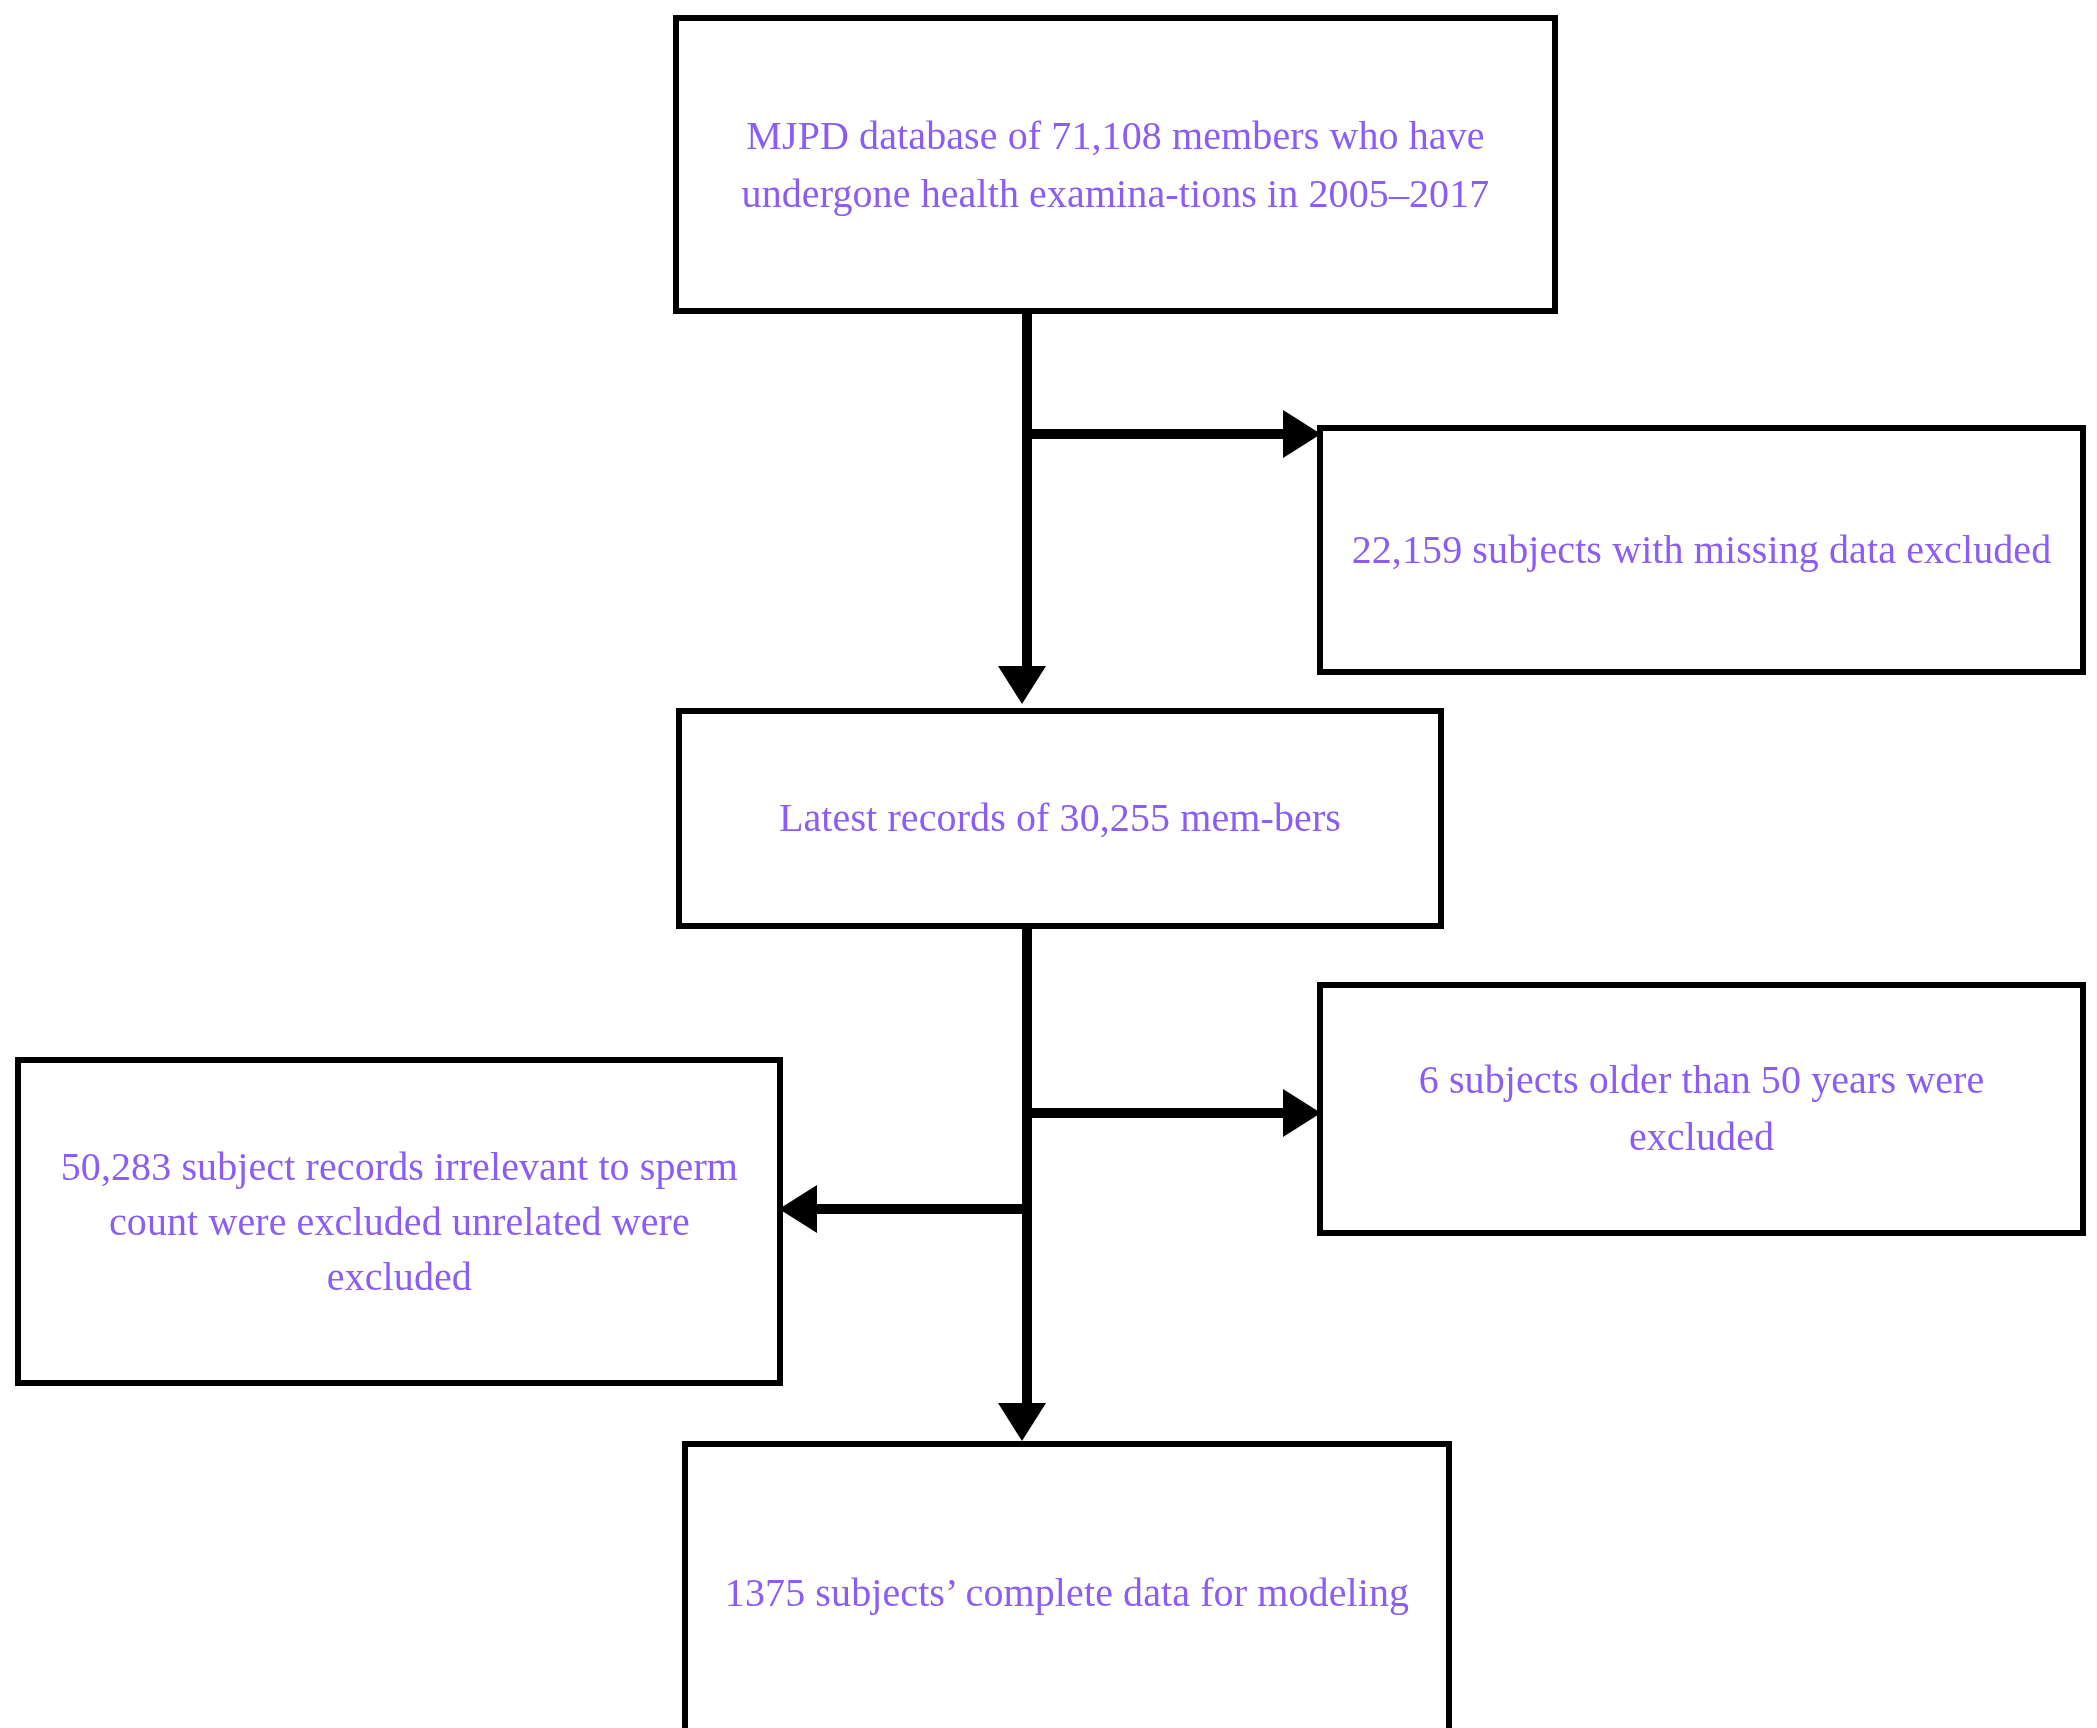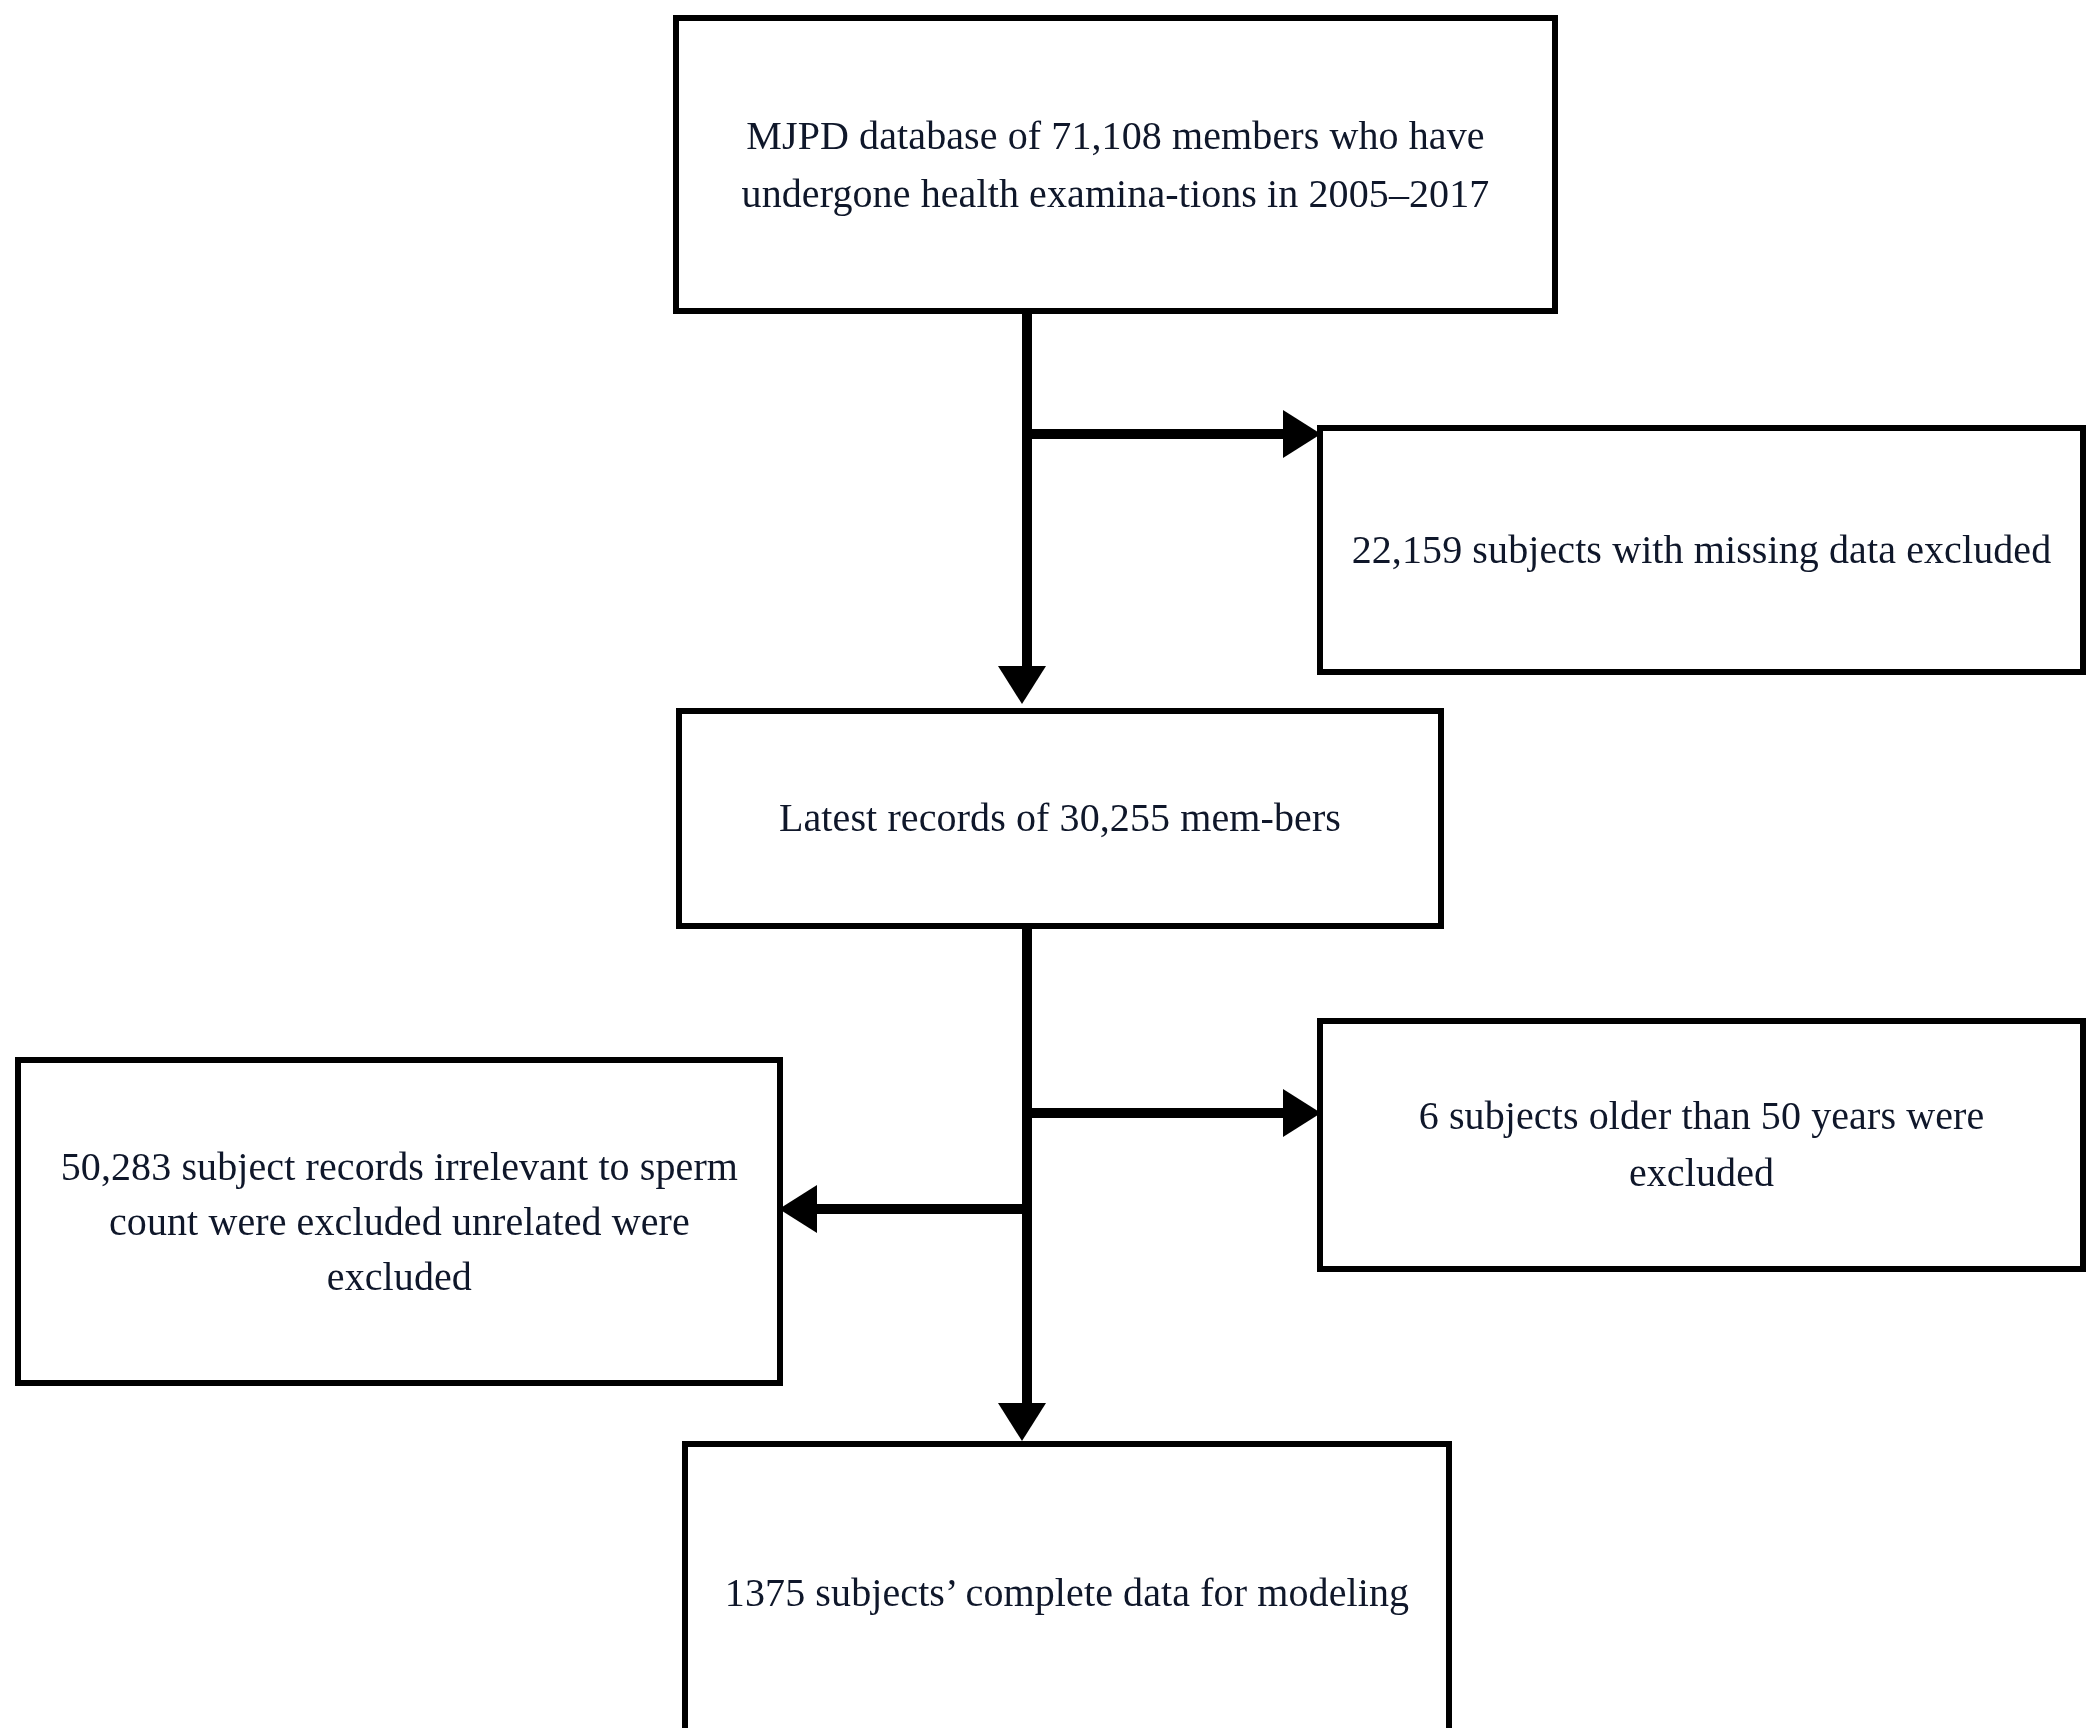--- a/index.html
+++ b/index.html
@@ -21,34 +21,34 @@
     border: 6.8px solid #000000;
     background: #ffffff;
     display: flex;
     align-items: center;
     justify-content: center;
     text-align: center;
   }
   .node .node-text {
     display: block;
     width: 100%;
-    color: #0f172a;
+    color: #8b5cf6;
     font-size: 40px;
     line-height: 1.42;
     letter-spacing: 0.1px;
     padding: 0 19.4px;
     box-sizing: border-box;
     white-space: pre-line;
   }
 
   
   #node-source        { left: 673px; top: 15px;   width: 885px; height: 299px; }
   #node-missing       { left: 1317px; top: 425px;  width: 769px; height: 250px; }
   #node-latest        { left: 676px; top: 708px; width: 768px; height: 221px; text-align: center; }
-  #node-older         { left: 1317px; top: 982px; width: 769px; height: 254px; margin-top: 36px; }
+  #node-older         { left: 1317px; top: 982px; width: 769px; height: 254px; }
   #node-irrelevant    { left: 15.4px;   top: 1057px; width: 768px; height: 329px; }
   #node-final         { left: 682px; top: 1441px; width: 770px; height: 305px; }
 
   #node-source .node-text     { font-size: 40px; line-height: 1.44; }
   #node-missing .node-text    { font-size: 40px; }
   #node-latest .node-text     { font-size: 40px; }
   #node-older .node-text      { font-size: 40px; }
   #node-irrelevant .node-text { font-size: 40px; line-height: 1.38; }
   #node-final .node-text      { font-size: 40px; }
 

